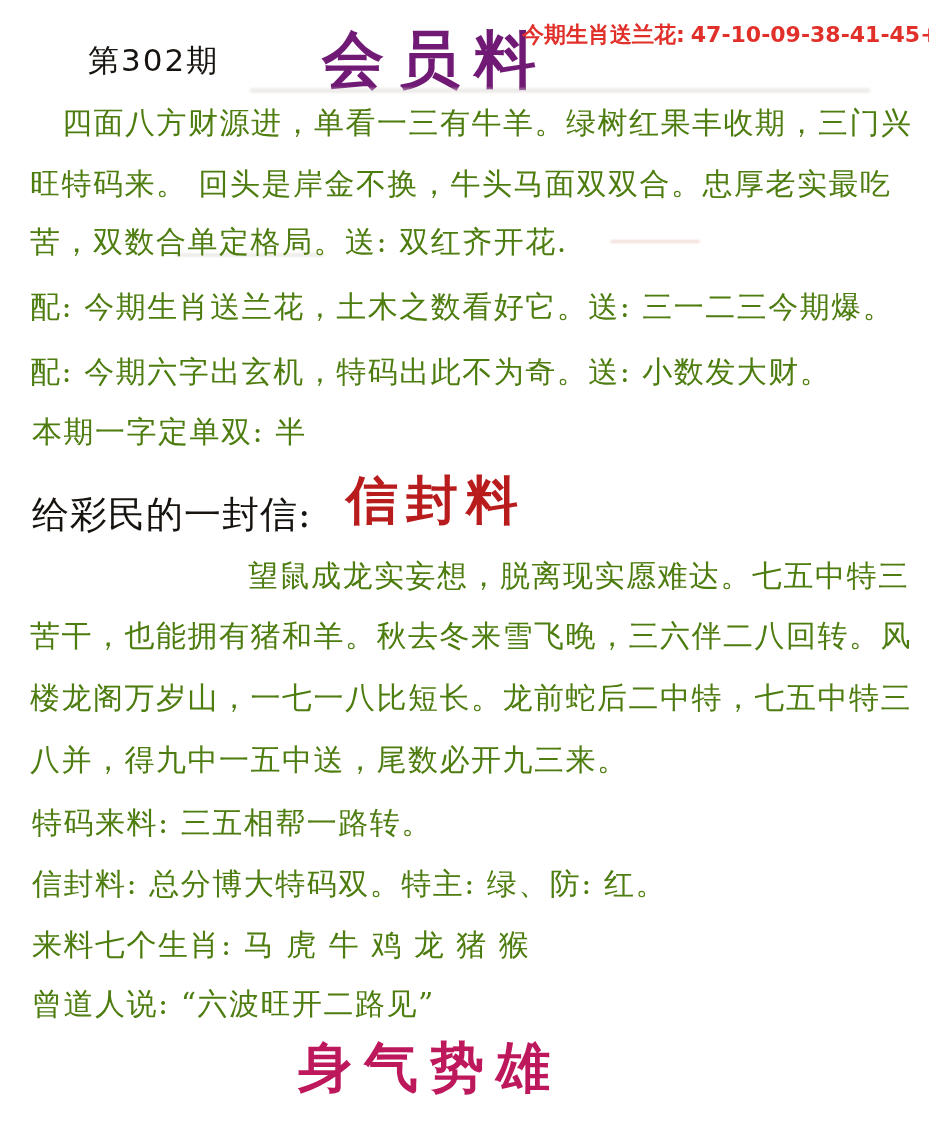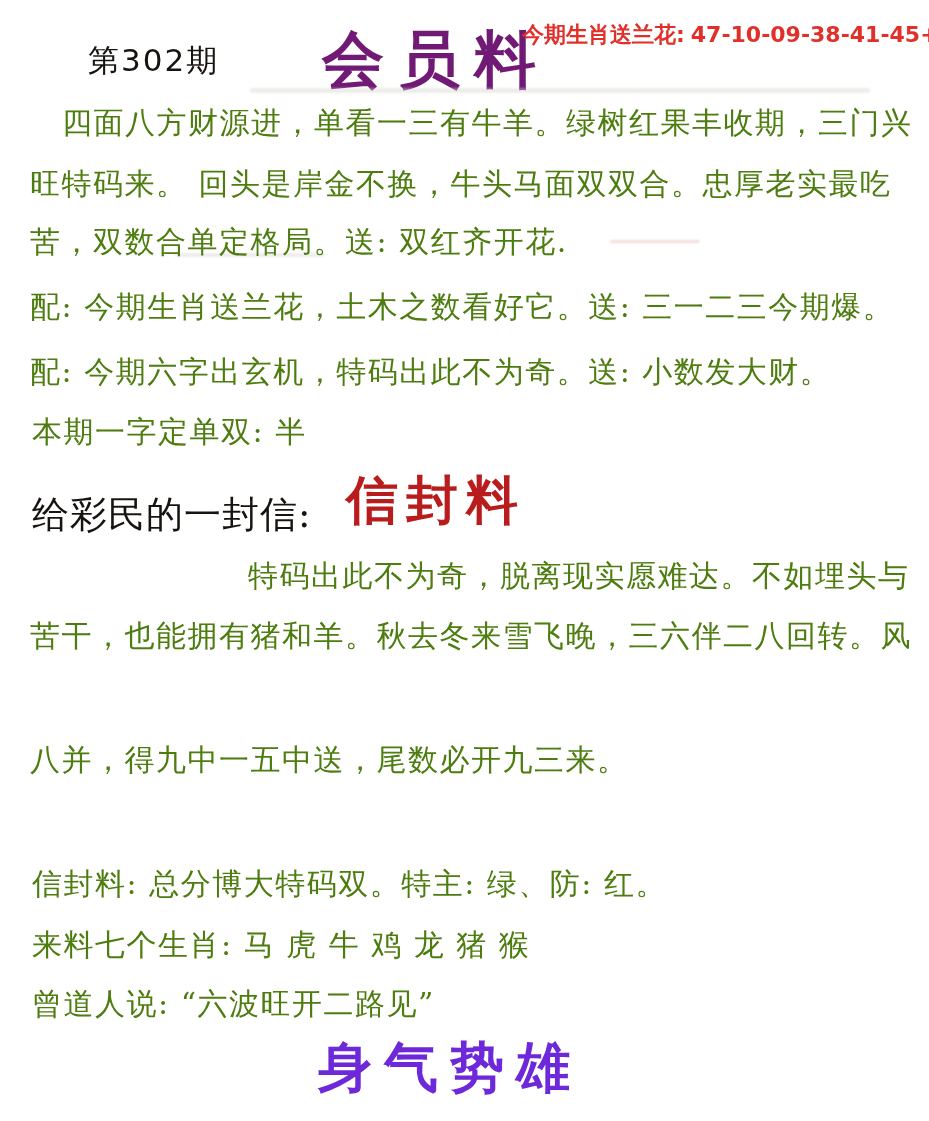--- a/index.html
+++ b/index.html
@@ -74,22 +74,21 @@
   }
   .footer-title {
     position: absolute;
     left: 0;
     top: 1032px;
     width: 860px;
     text-align: center;
     font-size: 54px;
     font-weight: bold;
     letter-spacing: 12px;
-    color: #6d28d9;
-    padding-left: 20px;
+    color: #be185d;
   }
   
   .smudge {
     position: absolute;
     background: #d9d6d2;
     opacity: 0.45;
     filter: blur(1px);
     border-radius: 2px;
   }
   .smudge-a { left: 250px; top: 88px; width: 620px; height: 5px; }
@@ -114,21 +113,23 @@
   <div class="verse" style="left:62px;  top:103px;">四面八方财源进，单看一三有牛羊。绿树红果丰收期，三门兴</div>
   <div class="verse" style="left:30px;  top:164px;">旺特码来。 回头是岸金不换，牛头马面双双合。忠厚老实最吃</div>
   <div class="verse" style="left:30px;  top:222px;">苦，双数合单定格局。送: 双红齐开花.</div>
   <div class="verse" style="left:30px;  top:287px;">配: 今期生肖送兰花，土木之数看好它。送: 三一二三今期爆。</div>
   <div class="verse" style="left:30px;  top:352px;">配: 今期六字出玄机，特码出此不为奇。送: 小数发大财。</div>
   <div class="verse" style="left:32px;  top:412px;">本期一字定单双: 半</div>
 
   <div class="intro-label">给彩民的一封信:</div>
   <div class="section-title">信封料</div>
 
-  <div class="verse" style="left:248px; top:556px;">特码出此不为奇，脱离现实愿难达。不如埋头与</div>
+  <div class="verse" style="left:248px; top:556px;">望鼠成龙实妄想，脱离现实愿难达。七五中特三</div>
   <div class="verse" style="left:30px;  top:616px;">苦干，也能拥有猪和羊。秋去冬来雪飞晚，三六伴二八回转。风</div>
+  <div class="verse" style="left:30px;  top:678px;">楼龙阁万岁山，一七一八比短长。龙前蛇后二中特，七五中特三</div>
   <div class="verse" style="left:30px;  top:740px;">八并，得九中一五中送，尾数必开九三来。</div>
+  <div class="verse" style="left:32px;  top:803px;">特码来料: 三五相帮一路转。</div>
   <div class="verse" style="left:32px;  top:864px;">信封料: 总分博大特码双。特主: 绿、防: 红。</div>
   <div class="verse" style="left:32px;  top:925px;">来料七个生肖: 马 虎 牛 鸡 龙 猪 猴</div>
   <div class="verse" style="left:32px;  top:984px;">曾道人说: “六波旺开二路见”</div>
 
   <div class="footer-title">身气势雄</div>
 </div>
 
 </body></html>

